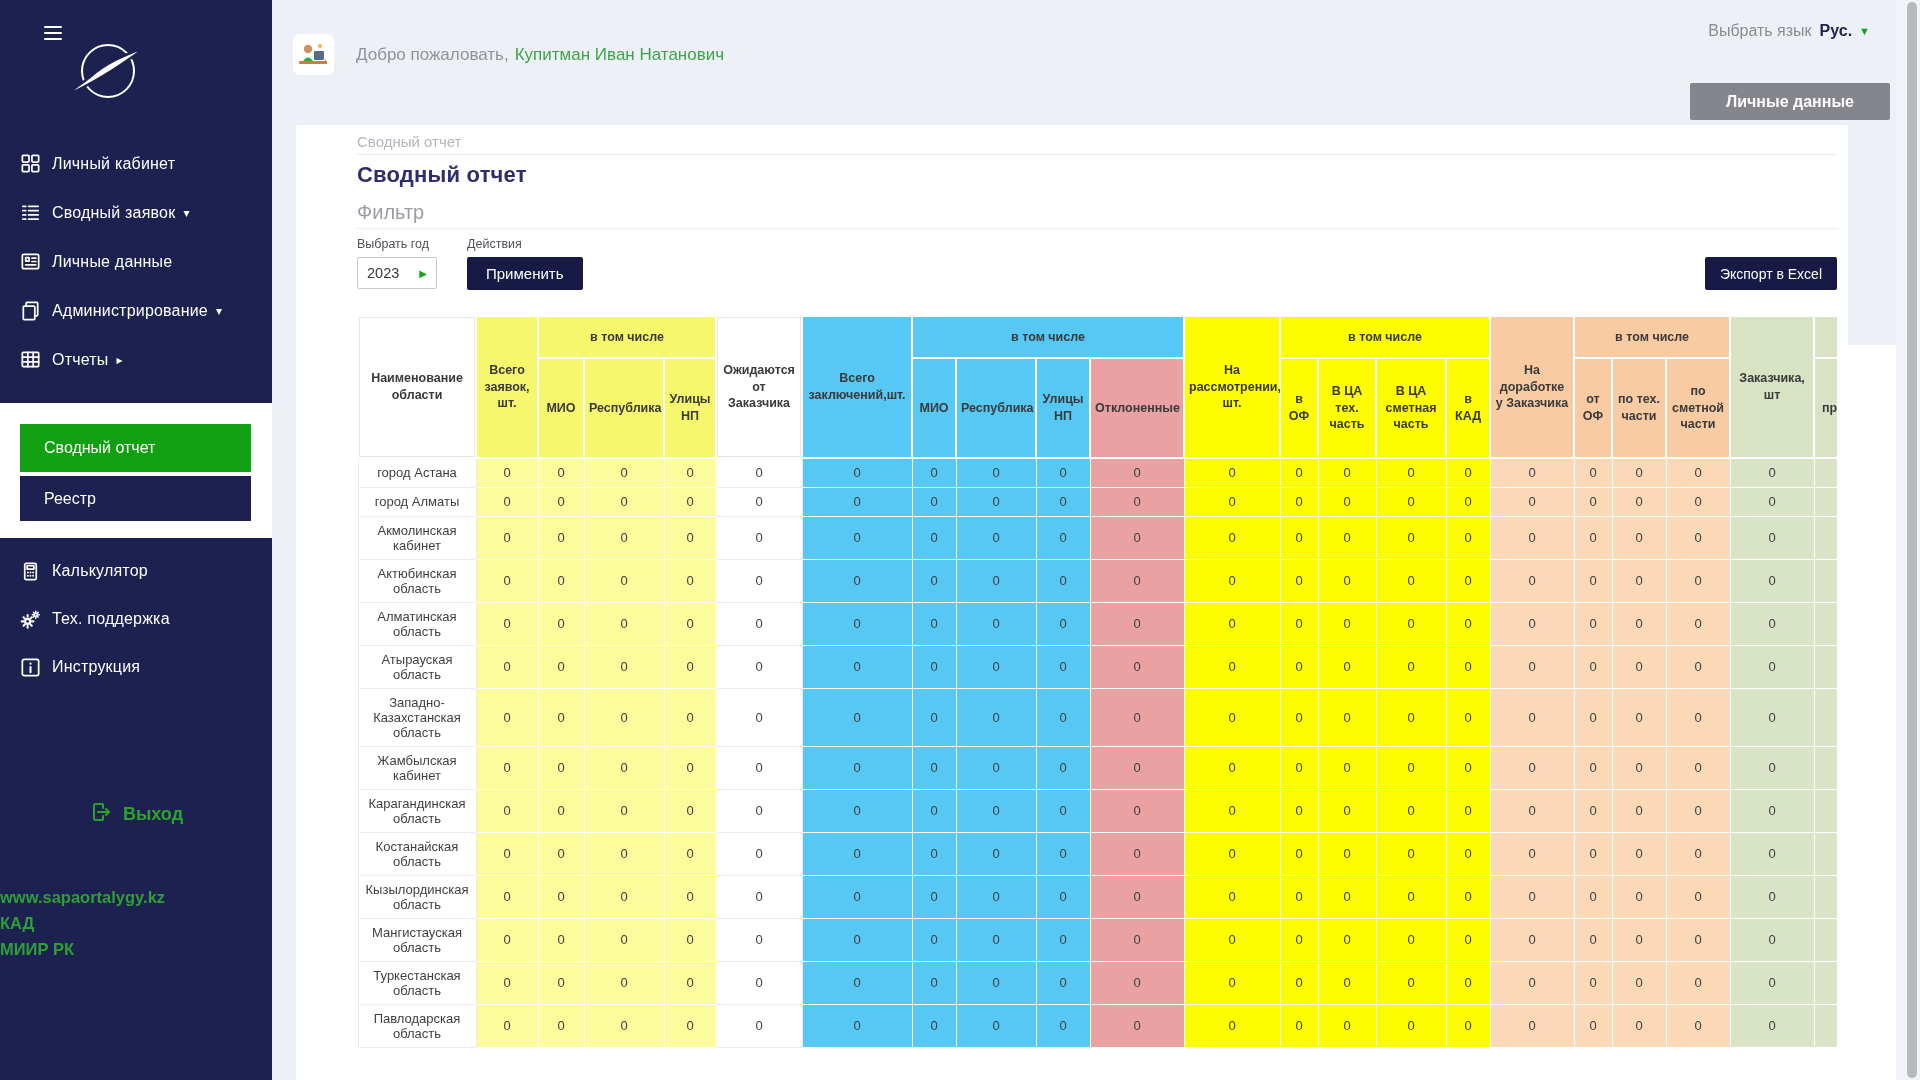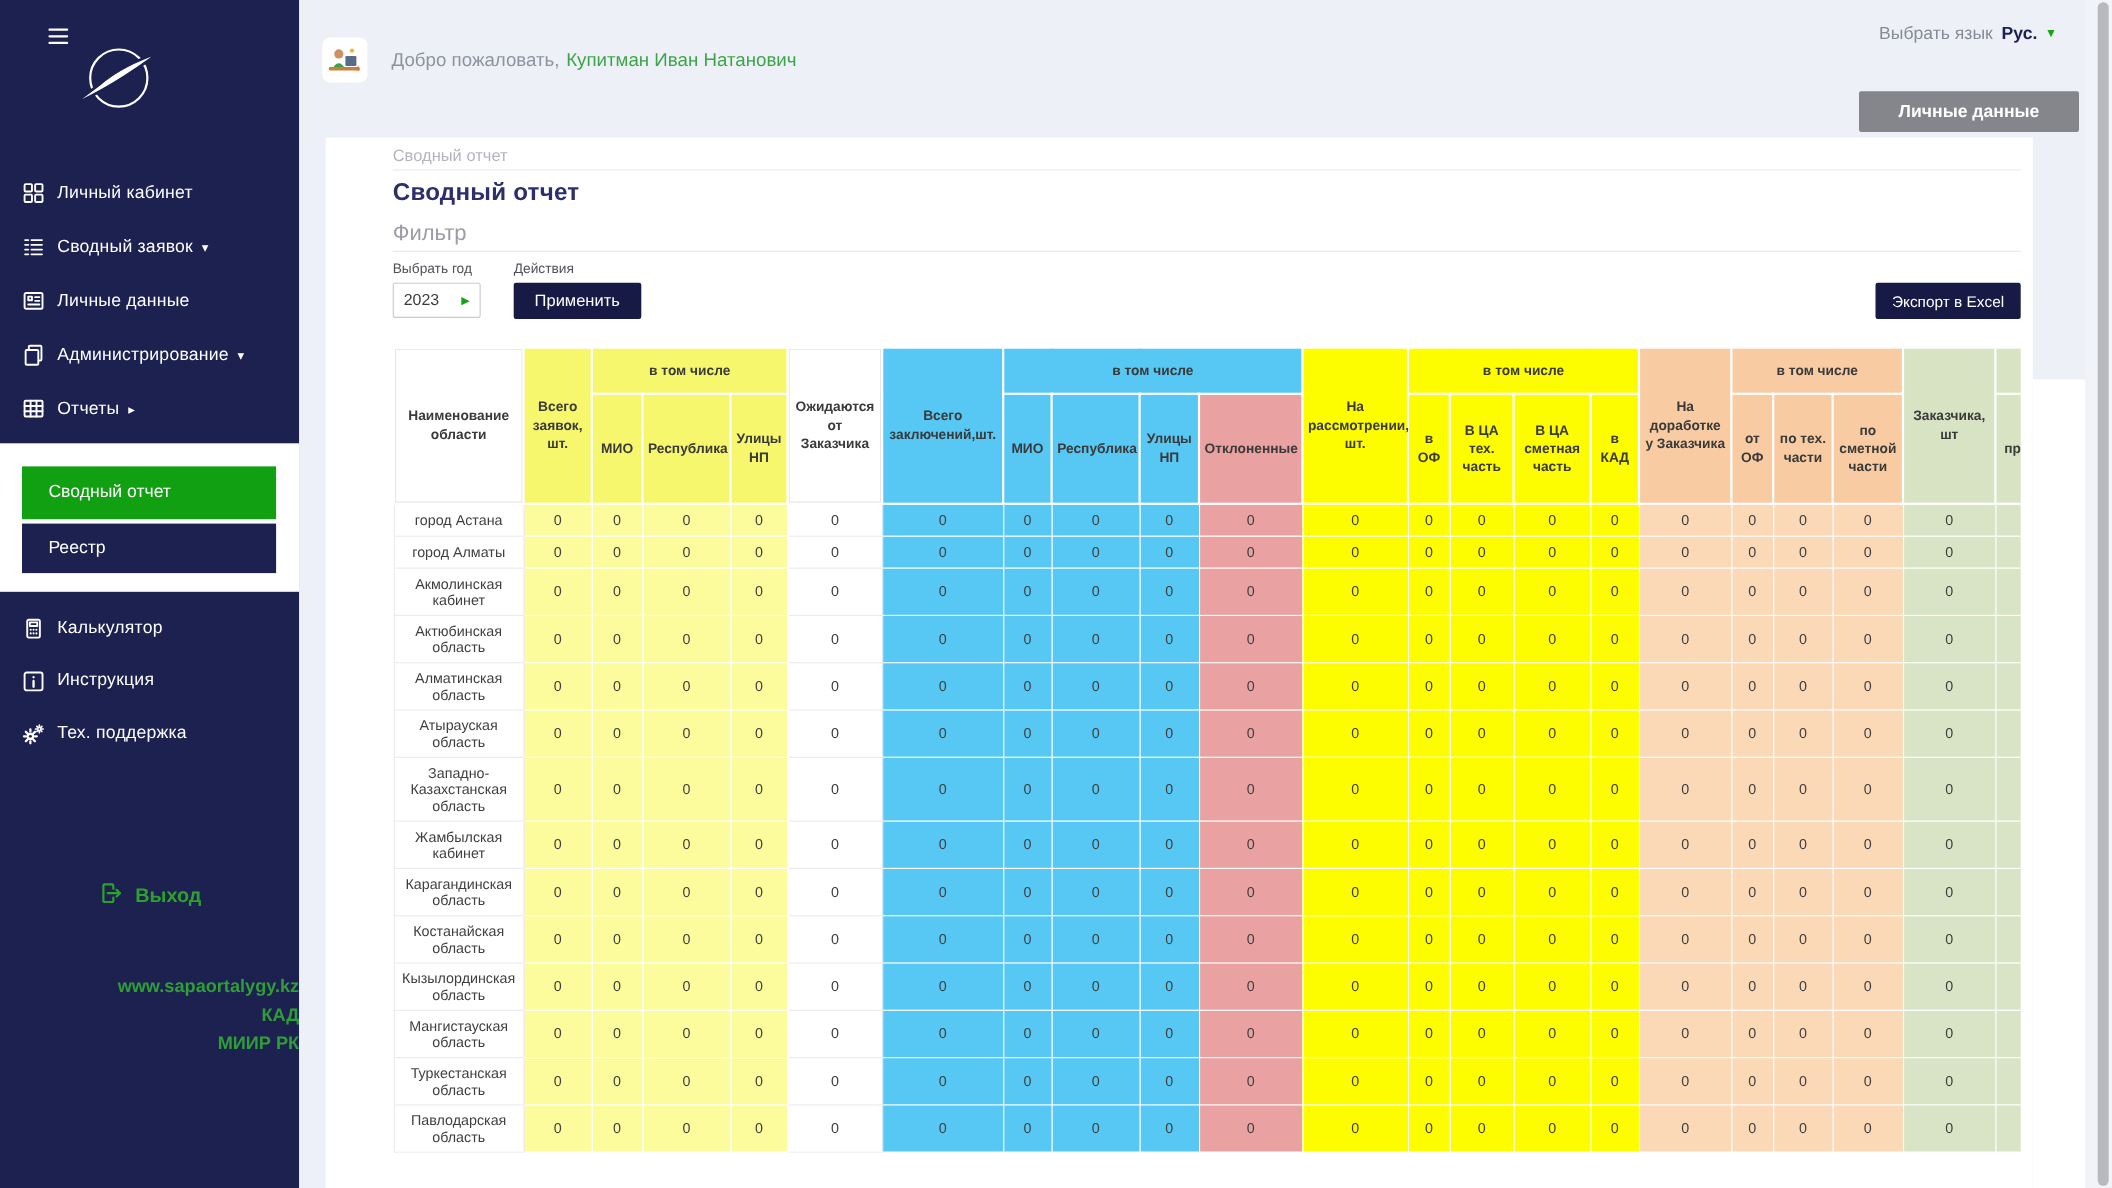--- a/index.html
+++ b/index.html
@@ -5,35 +5,35 @@
   * { margin:0; padding:0; box-sizing:border-box; }
   html,body { width:1920px; height:1080px; overflow:hidden; background:#edf0f6;
               font-family:"Liberation Sans", sans-serif; }
   .app { position:relative; width:1920px; height:1080px; display:flex; }
 
   
   .sidebar { position:relative; width:272px; height:1080px; background:#1c2150; flex:0 0 272px; color:#fff; }
   .hamburger { position:absolute; left:44px; top:26px; width:18px; cursor:pointer; }
   .hamburger span { display:block; height:2.4px; background:#fff; margin-bottom:3.4px; border-radius:1px; }
   .logo { position:absolute; left:60px; top:40px; width:92px; height:66px; }
-  .menu1 { position:absolute; top:151px; left:0; right:0; }
+  .menu1 { position:absolute; top:139px; left:0; right:0; }
   .menu2-wrap { position:absolute; top:547px; left:0; right:0; }
   .mitem { height:49px; display:flex; align-items:center; padding-left:18px; cursor:pointer; }
   .menu2-wrap .mitem { height:48px; }
   .micon { width:25px; height:25px; margin-right:9px; flex:0 0 25px; display:flex; align-items:center; justify-content:center; }
   .micon svg { width:23px; height:23px; }
   .mlabel { font-size:16px; letter-spacing:.2px; }
   .mchev { margin-left:8px; font-size:12px; color:#fff; }
   .submenu-panel { position:absolute; top:403px; left:0; width:272px; height:135px; background:#fff; padding:21px 0 0 20px; }
   .subitem { width:231px; height:48px; display:flex; align-items:center; padding-left:24px; font-size:16px; color:#fff; margin-bottom:4px; cursor:pointer; }
   .subitem.active { background:#11a011; }
   .subitem.normal { background:#1c2150; height:45px; }
   .logout { position:absolute; top:800px; left:0; right:0; display:flex; align-items:center; justify-content:center; gap:10px; color:#2ba32b; font-weight:700; font-size:18px; cursor:pointer; }
   .logout svg { width:24px; height:24px; }
-  .side-footer { position:absolute; top:884px; left:0; right:0; text-align:right; color:#2f9e37; font-weight:700; }
+  .side-footer { position:absolute; top:884px; left:0; right:0; text-align:left; color:#2f9e37; font-weight:700; }
   .side-footer div { font-size:16.5px; line-height:26px; }
 
   
   .main { position:relative; flex:1; height:1080px; background:#edf0f6; }
   .welcome { position:absolute; left:21px; top:34px; display:flex; align-items:center; }
   .avatar { width:41px; height:41px; background:#fff; border-radius:7px; overflow:hidden; flex:0 0 41px; }
   .w-prefix { margin-left:22px; font-size:17px; color:#8d929e; }
   .w-name { margin-left:6px; font-size:17px; color:#3da44a; cursor:pointer; }
   .lang { position:absolute; top:22px; right:50px; display:flex; align-items:center; cursor:pointer; }
   .lang-label { font-size:16px; color:#868b97; }
@@ -160,44 +160,44 @@
                 <circle cx="9.3" cy="16.5" r="1"></circle>
                 <circle cx="12" cy="16.5" r="1"></circle>
                 <circle cx="14.7" cy="16.5" r="1"></circle>
               </g>
             </svg>
           </span>
           <span class="mlabel">Калькулятор</span>
         </div>
         <div class="mitem">
           <span class="micon">
-            <svg viewBox="0 0 24 24" fill="none" stroke="#fff" stroke-width="1.8" stroke-linecap="round" stroke-linejoin="round">
-              <rect x="3.5" y="3.5" width="17" height="17" rx="2"></rect>
-              <circle cx="12" cy="8" r="1.1" fill="#fff" stroke="none"></circle>
-              <path d="M12 11.5v5.5" stroke-width="2.2"></path>
-            </svg>
-          </span>
-          <span class="mlabel">Инструкция</span>
-        </div>
-        <div class="mitem">
-          <span class="micon">
             <svg viewBox="0 0 24 24">
               <g stroke="#fff" stroke-width="2.2" stroke-linecap="round">
                 <path d="M9 7.4v1.8M9 18.8v1.8M2.9 14h1.8M13.3 14h1.8M4.7 9.7l1.3 1.3M12 17.3l1.3 1.3M13.3 9.7L12 11M6 17.3l-1.3 1.3"></path>
               </g>
               <circle cx="9" cy="14" r="3.7" fill="#fff"></circle>
               <circle cx="9" cy="14" r="1.4" fill="#1c2150"></circle>
               <g stroke="#fff" stroke-width="1.6" stroke-linecap="round">
                 <path d="M17.5 3.4v1.3M17.5 9.3v1.3M13.9 7h1.3M19.8 7h1.3M15.1 4.6l.9.9M19 8.5l.9.9M19.9 4.6l-.9.9M16 8.5l-.9.9"></path>
               </g>
               <circle cx="17.5" cy="7" r="2.1" fill="#fff"></circle>
               <circle cx="17.5" cy="7" r=".8" fill="#1c2150"></circle>
             </svg>
           </span>
           <span class="mlabel">Тех. поддержка</span>
+        </div>
+        <div class="mitem">
+          <span class="micon">
+            <svg viewBox="0 0 24 24" fill="none" stroke="#fff" stroke-width="1.8" stroke-linecap="round" stroke-linejoin="round">
+              <rect x="3.5" y="3.5" width="17" height="17" rx="2"></rect>
+              <circle cx="12" cy="8" r="1.1" fill="#fff" stroke="none"></circle>
+              <path d="M12 11.5v5.5" stroke-width="2.2"></path>
+            </svg>
+          </span>
+          <span class="mlabel">Инструкция</span>
         </div>
       </nav>
     <div class="logout">
       <span>
         <svg viewBox="0 0 24 24" fill="none" stroke="#2ba32b" stroke-width="2" stroke-linecap="round" stroke-linejoin="round">
           <path d="M14 8V5a1 1 0 0 0-1-1H6a1 1 0 0 0-1 1v14a1 1 0 0 0 1 1h7a1 1 0 0 0 1-1v-3"></path>
           <path d="M9 12h11"></path>
             <path d="M17 9l3 3-3 3"></path>
         </svg>
       </span>

